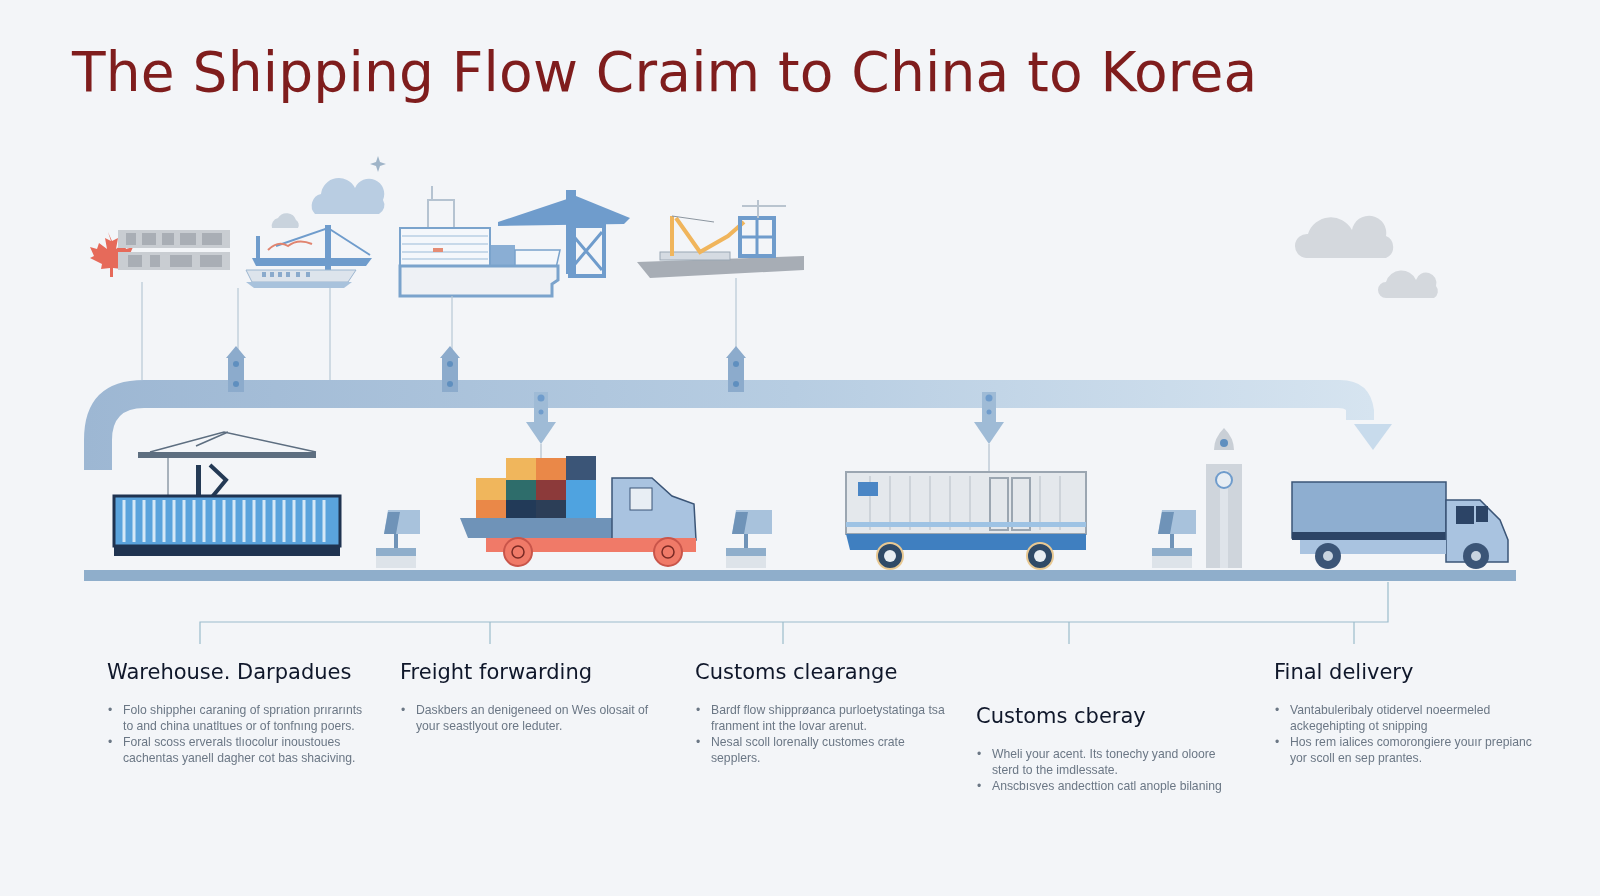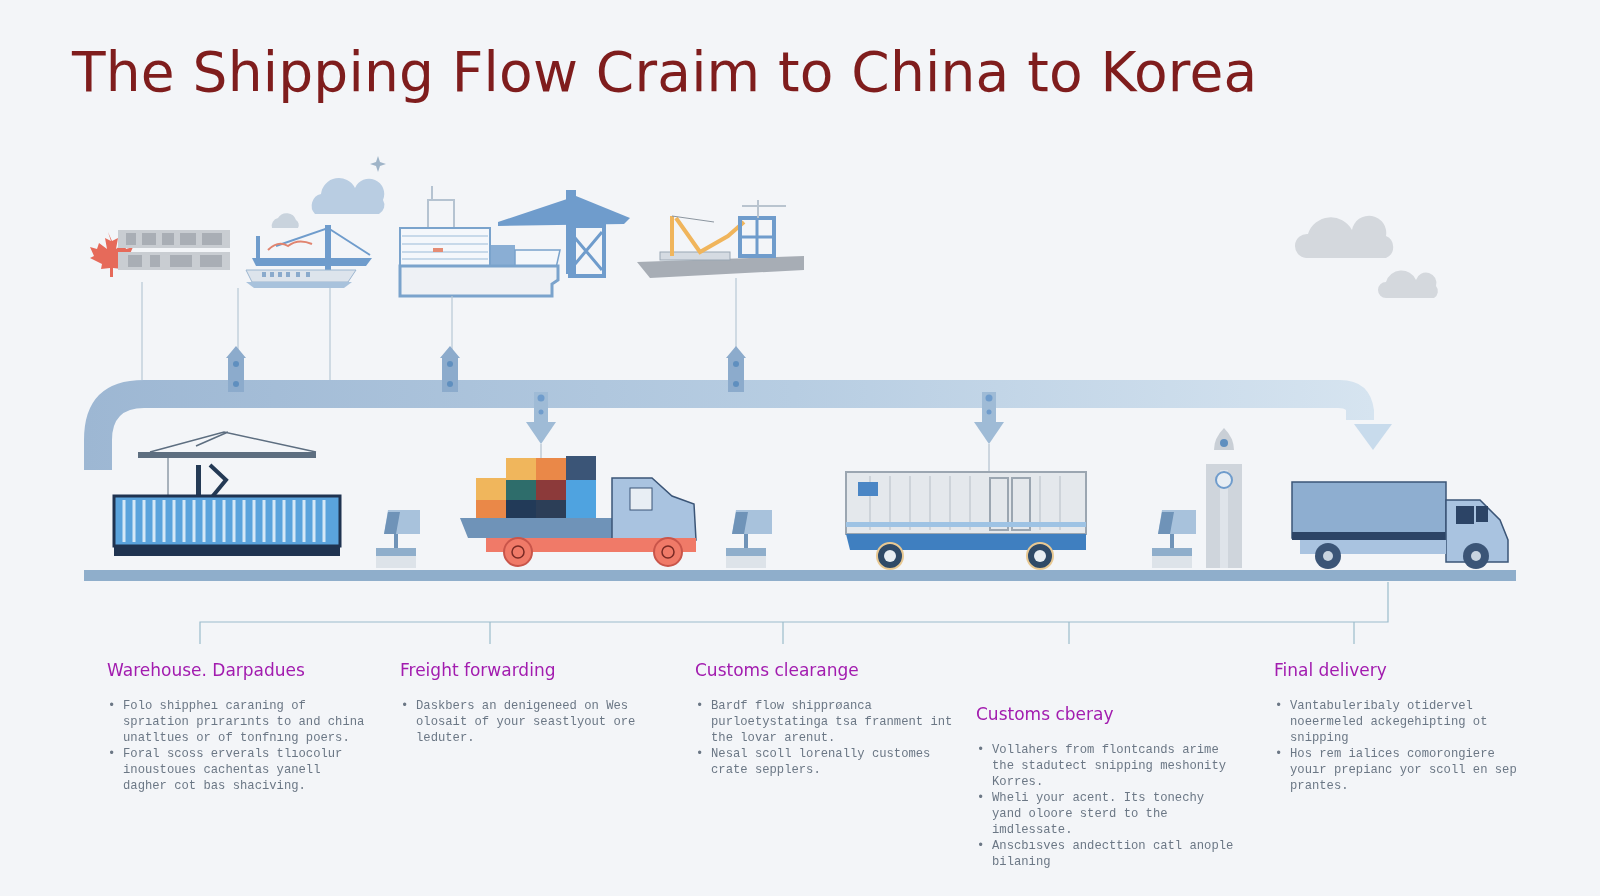--- a/index.html
+++ b/index.html
@@ -13,28 +13,28 @@
     position:absolute; left:72px; top:40px;
     font-size:55px; font-weight:500; color:#7f1d1d;
     letter-spacing:0.2px; white-space:nowrap;
     font-family:"DejaVu Sans", sans-serif;
   }
   svg.scene { position:absolute; left:0; top:0; }
   .col {
     position:absolute; top:660px; width:260px;
   }
   .col h3 {
-    margin:0 0 18px 0; font-size:17px; font-weight:normal; color:#a21caf;
+    margin:0 0 18px 0; font-size:21px; font-weight:normal; color:#0f172a;
     font-family:"DejaVu Sans", sans-serif;
   }
   .col ul { margin:0; padding:0 0 0 16px; list-style:none; }
   .col li {
     position:relative; font-size:12.2px; line-height:16px; color:#6b7785;
     margin-bottom:0;
-    font-family:Liberation Mono, monospace;
+    font-family:Liberation Sans, sans-serif;
   }
   .col li::before {
     content:"•"; position:absolute; left:-15px; top:0; color:#6b7785;
   }
 </style>
 </head>
 <body>
 
 <div class="title">The Shipping Flow Craim to China to Korea</div>
 
@@ -324,21 +324,20 @@
   <h3>Customs clearange</h3>
   <ul>
     <li>Bardf flow shipprøanca purloetystatinga tsa franment int the lovar arenut.</li>
     <li>Nesal scoll lorenally customes crate sepplers.</li>
   </ul>
 </div>
 
 <div class="col" style="left:976px;margin-top:44px;">
   <h3>Customs cberay</h3>
   <ul>
-    <li>Vollahers from flontcands arime the stadutect snipping meshonity Korres.</li>
     <li>Wheli your acent. Its tonechy yand oloore sterd to the imdlessate.</li>
     <li>Anscbısves andecttion catl anople bilaning</li>
   </ul>
 </div>
 
 <div class="col" style="left:1274px;">
   <h3>Final delivery</h3>
   <ul>
     <li>Vantabuleribaly otidervel noeermeled ackegehipting ot snipping</li>
     <li>Hos rem ialices comorongiere youır prepianc yor scoll en sep prantes.</li>

